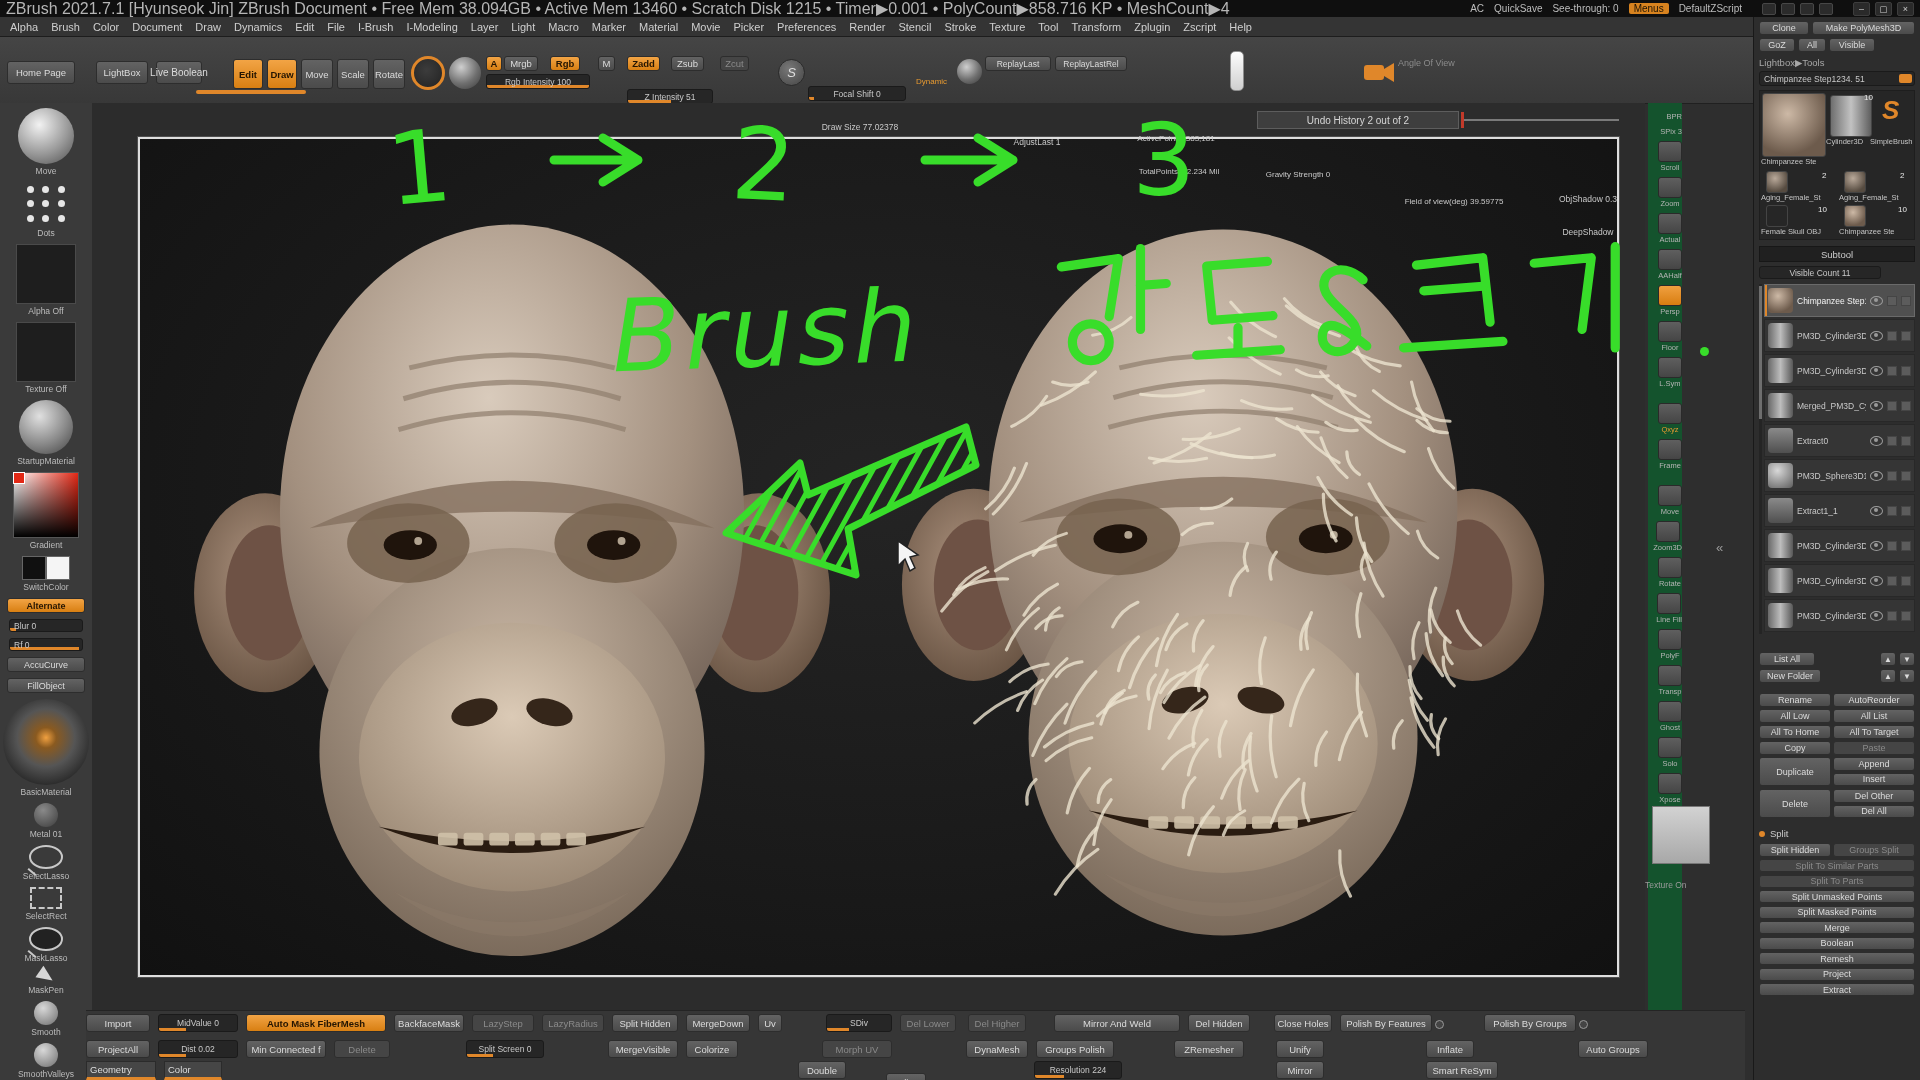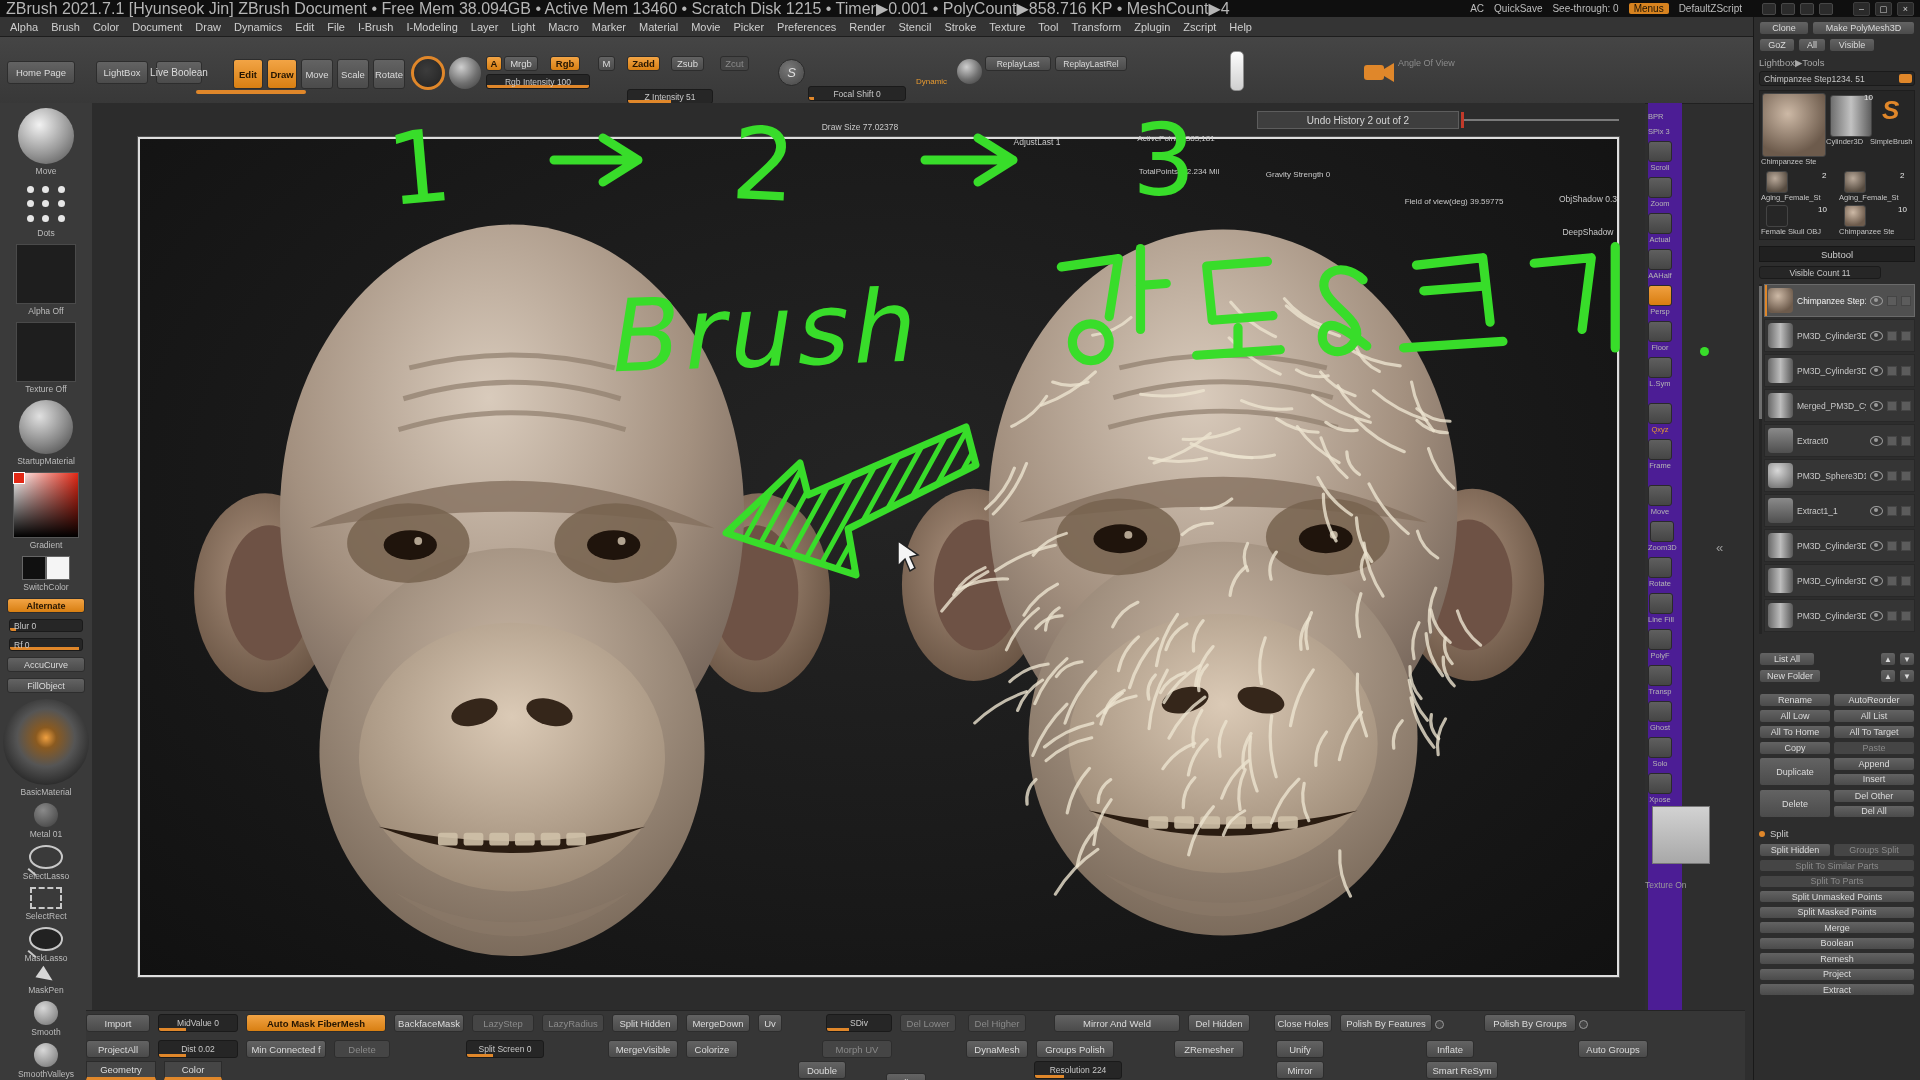--- a/index.html
+++ b/index.html
@@ -71,22 +71,22 @@
   .doc{position:absolute;left:46px;top:34px;width:1481px;height:840px;box-sizing:border-box;
     background:radial-gradient(ellipse at 50% 42%,#242424 0%,#1a1a1a 55%,#111 100%);
     border:2px solid #dedede;box-shadow:0 0 0 1px #4e4e4e;overflow:hidden}
   .doc svg{position:absolute;left:0;top:0;width:100%;height:100%}
   .anno{position:absolute;left:0;top:0;width:100%;height:100%;pointer-events:none;z-index:5}
   .undo{position:absolute;left:1165px;top:8px;width:202px;height:18px;background:#3e3e3e;border:1px solid #5d5d5d;
     color:#d6d6d6;font-size:10px;display:flex;align-items:center;justify-content:center;z-index:6;box-sizing:border-box}
   .undo-line{position:absolute;left:1369px;top:16px;width:158px;height:2px;background:#7a7a7a;z-index:6}
   .undo-tick{position:absolute;left:1369px;top:9px;width:3px;height:16px;background:#c23a2a;z-index:7}
   
-  .shelf{position:absolute;left:1648px;top:103px;width:34px;height:907px;background:#4c1d95;
-    display:flex;flex-direction:column;align-items:flex-start;padding-top:8px;box-sizing:border-box}
+  .shelf{position:absolute;left:1648px;top:103px;width:34px;height:907px;background:#14532d;
+    display:flex;flex-direction:column;align-items:flex-end;padding-top:8px;box-sizing:border-box}
   .shelf-item{display:flex;flex-direction:column;align-items:center;margin-bottom:5px}
   .shelf-icon{width:22px;height:19px;background:linear-gradient(#5f5f5f,#454545);border:1px solid #2a2a2a;border-radius:3px}
   .shelf-item.active .shelf-icon{background:linear-gradient(#f0a040,#d87d10)}
   .shelf-label{font-size:7.5px;color:#b5b5b5;margin-top:1px;white-space:nowrap}
   .shelf-item.accent .shelf-label{color:#e89a30}
   .gap-divider{position:absolute;left:1716px;top:540px;color:#9a9a9a;font-size:13px}
   .tex-thumb{position:absolute;left:1652px;top:806px;width:56px;height:56px;
     background:linear-gradient(#d2d2d2,#a8a8a8);border:1px solid #777}
   .tex-label{position:absolute;left:1645px;top:880px;font-size:8.5px;color:#9a9a9a}
   .green-dot{position:absolute;left:1700px;top:347px;width:9px;height:9px;border-radius:50%;background:#38dd2a;z-index:9}
@@ -127,21 +127,21 @@
   .dbl .stack{flex:1;display:flex;flex-direction:column;gap:2px}
   .dbl .stack .btn{height:13.5px;font-size:9px}
   .split-label{font-size:9.5px;color:#ccc;margin:7px 0 4px;display:flex;align-items:center;gap:5px}
   .split-label::before{content:"";width:6px;height:6px;background:#e0872a;border-radius:50%}
   .single{height:13px;font-size:9px;margin-bottom:2.5px}
   
   .bottom{position:absolute;left:86px;top:1010px;width:1659px;height:70px;background:#363636;border-top:1px solid #242424}
   .b-item{position:absolute;height:18px}
   .b-item span{position:relative;z-index:1;padding:0 3px}
   .b-item.tab{height:19px;background:#464646;border:1px solid #2b2b2b;border-bottom:3px solid #e0872a;
-    color:#ddd;font-size:9.5px;display:flex;align-items:center;justify-content:center;box-sizing:border-box}
+    color:#ddd;font-size:9.5px;display:flex;align-items:center;justify-content:flex-start;box-sizing:border-box}
   .dot-after::after{content:"";position:absolute;width:7px;height:7px;border:1px solid #999;border-radius:50%;
     right:-13px;top:5px;background:#444}
 </style>
 </head>
 <body>
 
 <div class="titlebar">
   <div class="tb-title">ZBrush 2021.7.1 [Hyunseok Jin]    ZBrush Document    •  Free Mem 38.094GB  •  Active Mem 13460  •  Scratch Disk 1215  •  Timer▶0.001  •  PolyCount▶858.716 KP  •  MeshCount▶4</div>
   <div class="tb-right">
     <div class="tb-item">AC</div>

